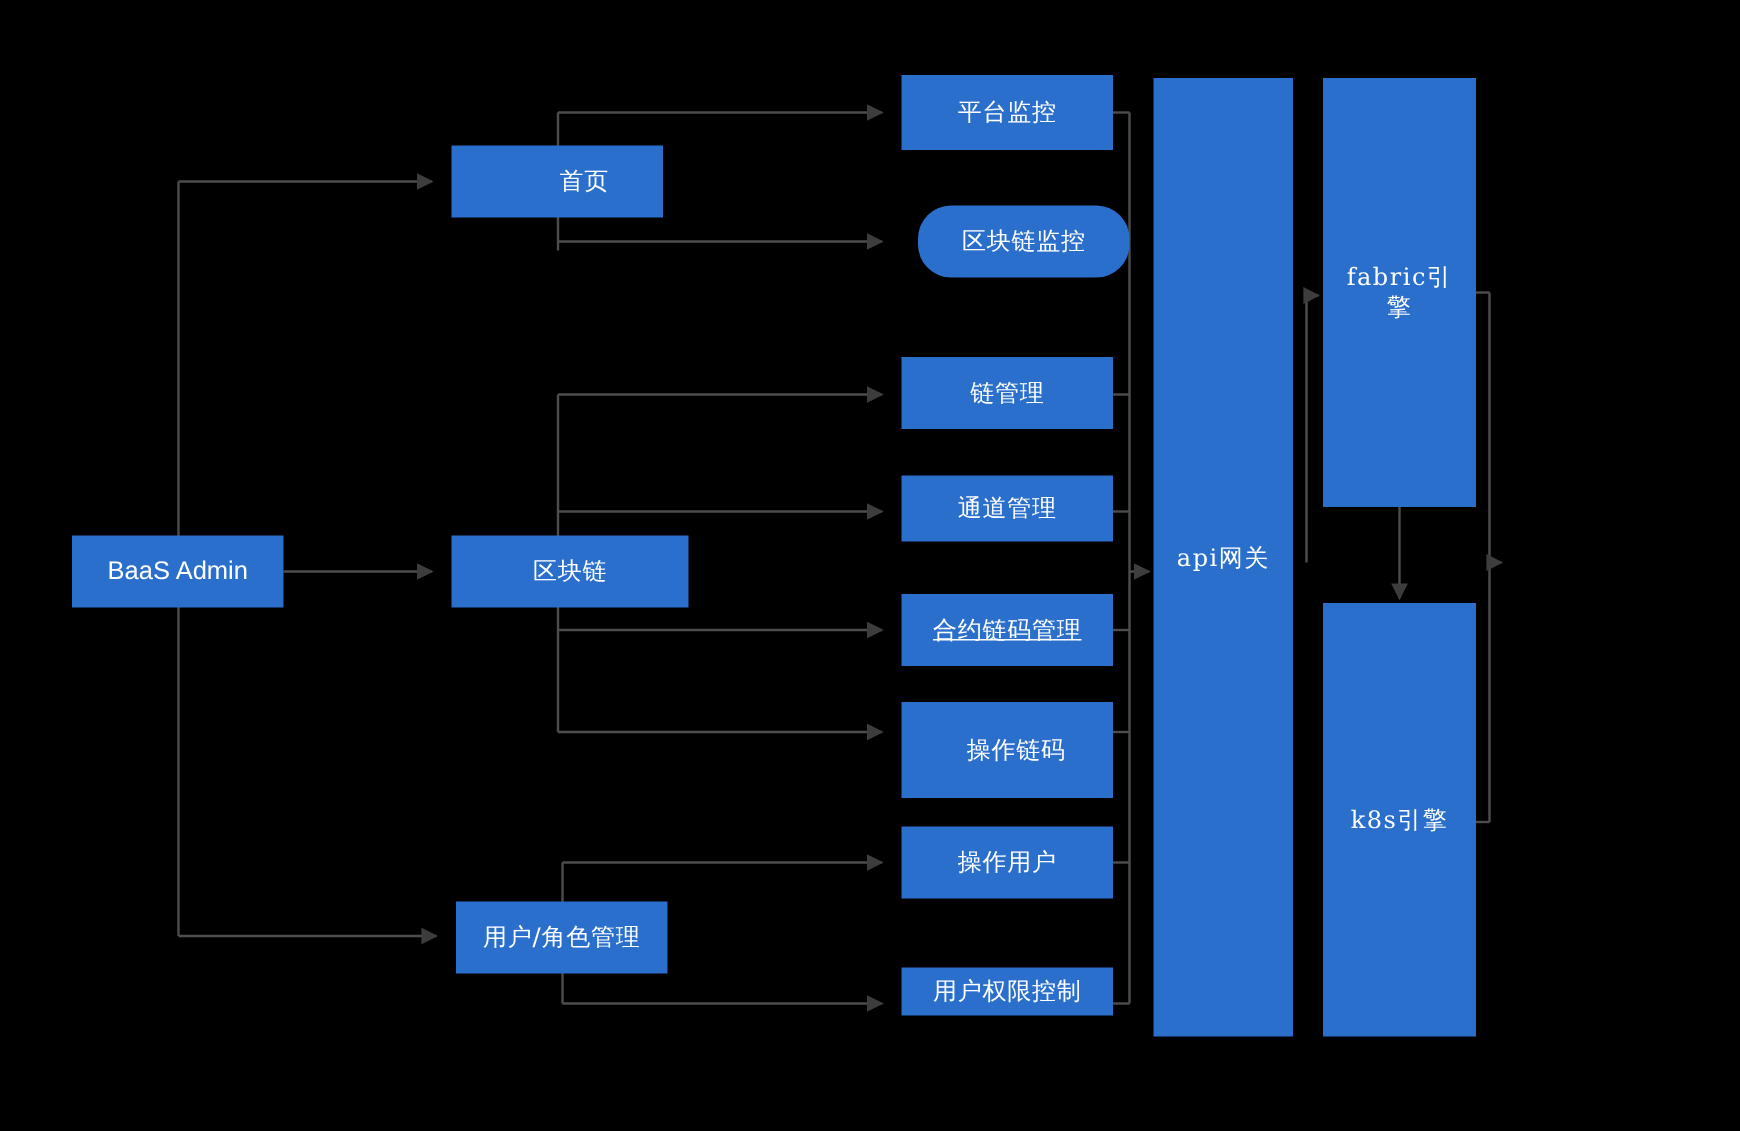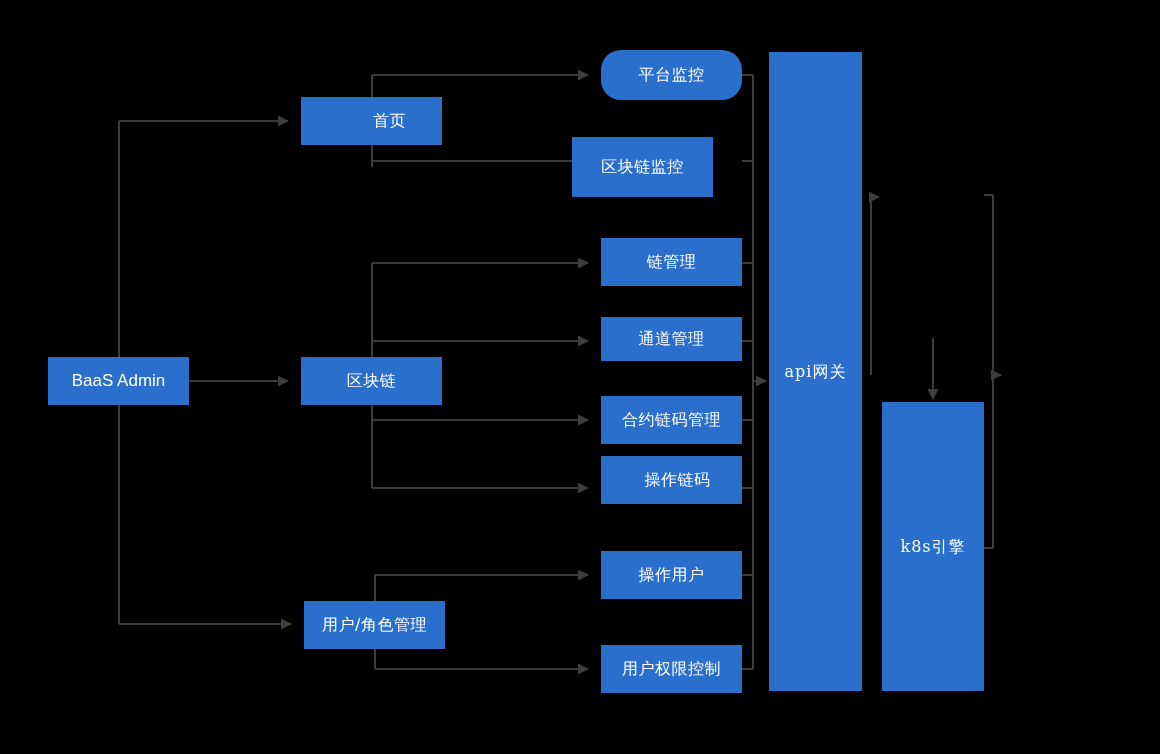--- a/index.html
+++ b/index.html
@@ -135,63 +135,66 @@
   </svg>
 
   <div class="node latin" style="left:48px; top:357px; width:141px; height:48px;">
     <span class="node-label">BaaS Admin</span>
   </div>
 
   <div class="node cjk" style="left:301px; top:97px; width:141px; height:48px;padding-left:36px;">
     <span class="node-label">首页</span>
   </div>
 
-  <div class="node cjk" style="left:301px; top:357px; width:141px; height:48px;">
+  <div class="node cjk" style="left:301px; top:357px; width:158px; height:48px;">
     <span class="node-label">区块链</span>
   </div>
 
   <div class="node cjk" style="left:304px; top:601px; width:141px; height:48px;">
     <span class="node-label">用户/角色管理</span>
   </div>
 
-  <div class="node cjk" style="left:601px; top:50px; width:141px; height:50px;border-radius:20px;">
+  <div class="node cjk" style="left:601px; top:50px; width:141px; height:50px;">
     <span class="node-label">平台监控</span>
   </div>
 
-  <div class="node cjk" style="left:572px; top:137px; width:141px; height:60px;">
+  <div class="node cjk" style="left:612px; top:137px; width:141px; height:48px;border-radius:22px;">
     <span class="node-label">区块链监控</span>
   </div>
 
   <div class="node cjk" style="left:601px; top:238px; width:141px; height:48px;">
     <span class="node-label">链管理</span>
   </div>
 
   <div class="node cjk" style="left:601px; top:317px; width:141px; height:44px;">
     <span class="node-label">通道管理</span>
   </div>
 
-  <div class="node cjk" style="left:601px; top:396px; width:141px; height:48px;">
+  <div class="node cjk" style="left:601px; top:396px; width:141px; height:48px;text-decoration:underline;">
     <span class="node-label">合约链码管理</span>
   </div>
 
-  <div class="node cjk" style="left:601px; top:456px; width:141px; height:48px;padding-left:12px;">
+  <div class="node cjk" style="left:601px; top:468px; width:141px; height:64px;padding-left:12px;">
     <span class="node-label">操作链码</span>
   </div>
 
   <div class="node cjk" style="left:601px; top:551px; width:141px; height:48px;">
     <span class="node-label">操作用户</span>
   </div>
 
-  <div class="node cjk" style="left:601px; top:645px; width:141px; height:48px;">
+  <div class="node cjk" style="left:601px; top:645px; width:141px; height:32px;">
     <span class="node-label">用户权限控制</span>
   </div>
 
   <div class="node mixed column" style="left:769px; top:52px; width:93px; height:639px;">
     <span class="node-label">api网关</span>
   </div>
 
+  <div class="node mixed column" style="left:882px; top:52px; width:102px; height:286px;">
+    <span class="node-label">fabric引擎</span>
+  </div>
 
   <div class="node mixed column" style="left:882px; top:402px; width:102px; height:289px;">
     <span class="node-label">k8s引擎</span>
   </div>
 
 
 </div>
 
 </body></html>

